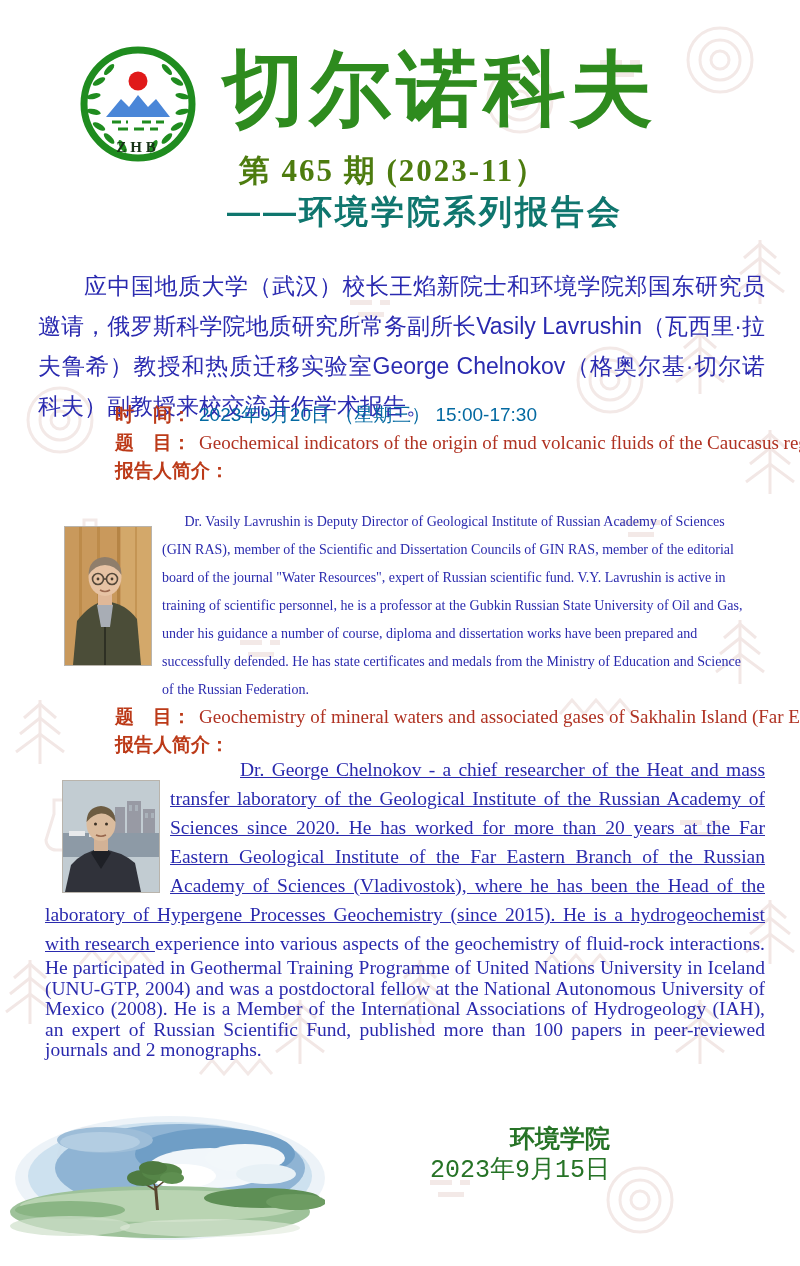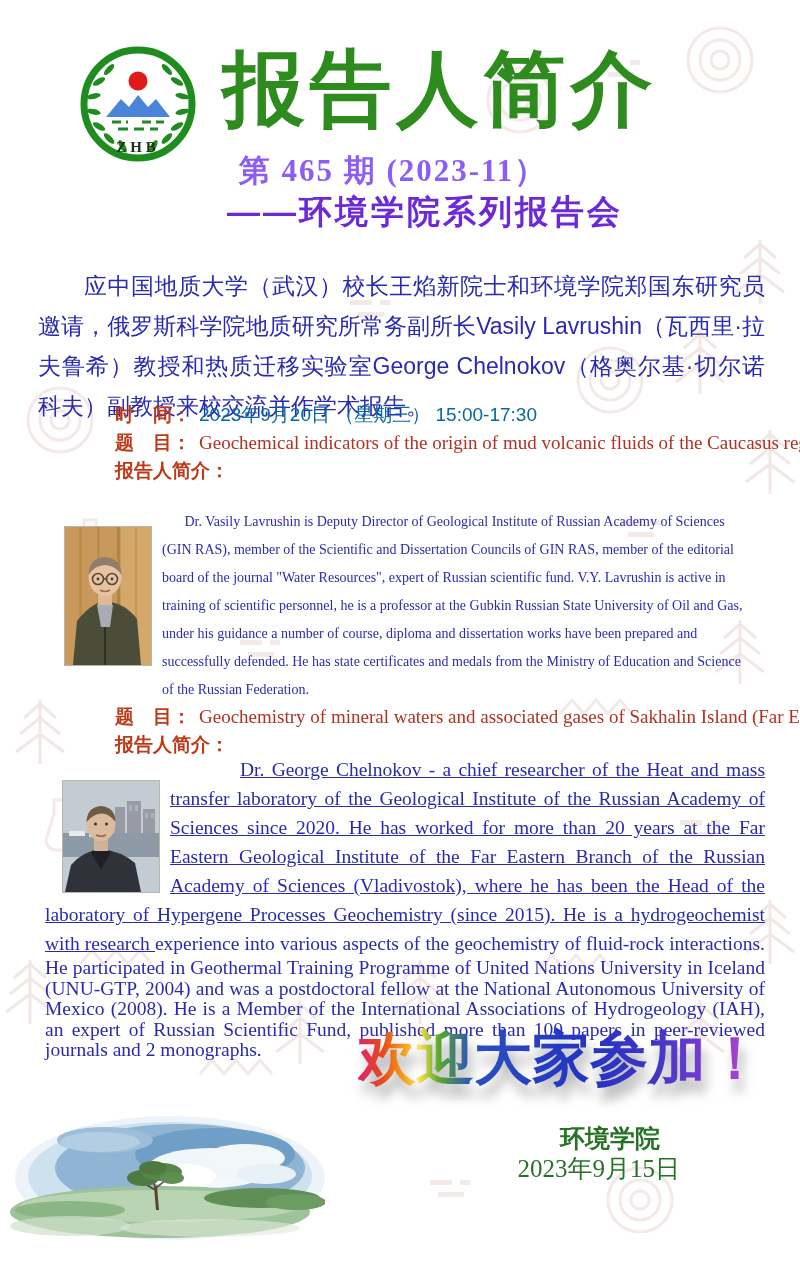--- a/index.html
+++ b/index.html
@@ -6,23 +6,23 @@
   .page{position:relative;width:800px;height:1266px;margin:0 auto;background:#ffffff;overflow:hidden;
         font-family:"Liberation Sans",sans-serif;}
   .wm{position:absolute;left:0;top:0;width:800px;height:1266px;pointer-events:none;}
 
   
   .logo{position:absolute;left:76px;top:44px;width:124px;height:120px;}
   .title{position:absolute;left:150px;top:38px;width:580px;text-align:center;
          font-family:"Liberation Serif",serif;font-weight:900;font-size:82px;line-height:104px;
          color:#2e8b1e;letter-spacing:5px;white-space:nowrap;}
   .issue{position:absolute;left:0;top:150px;width:786px;text-align:center;
-         font-family:"Liberation Serif",serif;font-weight:bold;font-size:31px;color:#8b5cf6;letter-spacing:2px;}
+         font-family:"Liberation Serif",serif;font-weight:bold;font-size:31px;color:#4d7c0f;letter-spacing:2px;}
   .subtitle{position:absolute;left:50px;top:190px;width:750px;text-align:center;
-         font-weight:bold;font-size:33px;color:#6d28d9;letter-spacing:3px;}
+         font-weight:bold;font-size:33px;color:#0f766e;letter-spacing:3px;}
 
   
   .intro{position:absolute;left:38px;top:243px;width:727px;font-size:23px;line-height:40px;
          color:#2a2ab0;text-align:justify;text-indent:2em;font-weight:500;}
 
   
   .details{position:absolute;left:115px;top:401px;width:660px;font-size:19px;}
   .drow{height:28px;line-height:28px;white-space:nowrap;}
   .dlabel{color:#bc3a18;font-weight:bold;margin-right:8px;margin-top:12px;}
   .dvalue{color:#0369a1;}
@@ -43,24 +43,24 @@
   .lh28{line-height:29px;text-decoration:underline;}
   .lh20{line-height:20.5px;}
 
   
   .welcome{position:absolute;left:358px;top:1020px;font-size:58px;font-weight:bold;white-space:nowrap;
            font-family:"Liberation Serif",serif;
            background:linear-gradient(90deg,#e0246a 0%,#e6491d 6%,#f49b17 11%,#ffe24d 15%,#58a82e 20%,
                        #2a50c0 28%,#2334c4 55%,#3c34c8 72%,#7a3cd0 86%,#c249c9 100%);
            -webkit-background-clip:text;background-clip:text;color:transparent;
            filter:drop-shadow(4px 12px 6px rgba(110,110,110,0.55));}
-  .org{position:absolute;left:460px;top:1122px;width:200px;text-align:right;
+  .org{position:absolute;left:460px;top:1122px;width:200px;text-align:center;
        color:#267326;font-size:25px;font-weight:bold;font-family:Liberation Mono, monospace;}
-  .date{position:absolute;left:430px;top:1152px;width:250px;text-align:right;
-        color:#267326;font-size:25px;font-family:Liberation Serif, serif;}
+  .date{position:absolute;left:430px;top:1152px;width:250px;text-align:left;
+        color:#267326;font-size:25px;font-family:Liberation Mono, monospace;}
   .landscape{position:absolute;left:10px;top:1106px;width:315px;height:148px;}
 </style>
 </head>
 <body>
 
 <div class="page">
 
   <svg class="wm" viewBox="0 0 800 1266" aria-hidden="true">
     <defs>
       <g id="wm-tree" stroke="#f0e3e1" stroke-width="3" fill="none">
@@ -139,21 +139,21 @@
     <circle cx="60" cy="37" r="9.5" fill="#e01a1a"></circle>
     <path d="M28,73 L43,55 L51,63 L60,51 L70,63 L78,55 L92,73 Z" fill="#4a86d8"></path>
     <g stroke="#1f8c1f" stroke-width="3" fill="none">
       <line x1="34" y1="78" x2="50" y2="78" stroke-dasharray="9 5"></line>
       <line x1="64" y1="78" x2="86" y2="78" stroke-dasharray="9 5"></line>
       <line x1="40" y1="85" x2="80" y2="85" stroke-dasharray="10 6"></line>
     </g>
     <text x="60" y="108" text-anchor="middle" font-family="Liberation Serif, serif" font-size="15" font-weight="bold" fill="#173317" letter-spacing="4">ZHB</text>
   </svg>
 
-  <div class="title">报告人简介</div>
+  <div class="title">切尔诺科夫</div>
   <div class="issue">第 465 期 (2023-11）</div>
   <div class="subtitle">——环境学院系列报告会</div>
 
   <p class="intro">应中国地质大学（武汉）校长王焰新院士和环境学院郑国东研究员邀请，俄罗斯科学院地质研究所常务副所长Vasily Lavrushin（瓦西里·拉夫鲁希）教授和热质迁移实验室George Chelnokov（格奥尔基·切尔诺科夫）副教授来校交流并作学术报告。</p>
 
   <div class="details">
     <div class="drow">
       <span class="dlabel">时　间：</span><span class="dvalue">2023年9月20日 （星期三） 15:00-17:30</span>
     </div>
     <div class="drow">
@@ -220,21 +220,20 @@
       <rect x="31" y="58" width="14" height="12" fill="#d2b296"></rect>
       <ellipse cx="38" cy="43" rx="14.5" ry="17" fill="#dbbc9e"></ellipse>
       <path d="M23.5,41 Q24,26 38,25 Q52,26 52.5,41 Q46,32 38,32.5 Q30,33 23.5,41 Z" fill="#6d5c42"></path>
       <circle cx="32.5" cy="43" r="1.5" fill="#3c3226"></circle>
       <circle cx="43.5" cy="43" r="1.5" fill="#3c3226"></circle>
       <path d="M33,54 Q38,56.5 43,54" stroke="#96664c" stroke-width="1.5" fill="none"></path>
     </svg>
     <p class="bio2-text"><span class="lh28">Dr. George Chelnokov - a chief researcher of the Heat and mass transfer laboratory of the Geological Institute of the Russian Academy of Sciences since 2020. He has worked for more than 20 years at the Far Eastern Geological Institute of the Far Eastern Branch of the Russian Academy of Sciences (Vladivostok), where he has been the Head of the laboratory of Hypergene Processes Geochemistry (since 2015). He is a hydrogeochemist with research </span><span class="lh20">experience into various aspects of the geochemistry of fluid-rock interactions. He participated in Geothermal Training Programme of United Nations University in Iceland (UNU-GTP, 2004) and was a postdoctoral fellow at the National Autonomous University of Mexico (2008). He is a Member of the International Associations of Hydrogeology (IAH), an expert of Russian Scientific Fund, published more than 100 papers in peer-reviewed journals and 2 monographs.</span></p>
   </div>
 
-  <div class="welcome">欢迎大家参加！</div>
   <div class="org">环境学院</div>
   <div class="date">2023年9月15日</div>
 
   <svg class="landscape" viewBox="0 0 315 148">
     <g>
       <ellipse cx="160" cy="72" rx="155" ry="62" fill="#dfeaf2" opacity="0.55"></ellipse>
       <ellipse cx="160" cy="70" rx="142" ry="54" fill="#c6dcec" opacity="0.8"></ellipse>
       <ellipse cx="170" cy="62" rx="125" ry="44" fill="#8fb4d4"></ellipse>
       <ellipse cx="205" cy="48" rx="80" ry="26" fill="#6f9ec6"></ellipse>
       <ellipse cx="95" cy="34" rx="48" ry="13" fill="#9dbdd8"></ellipse>

